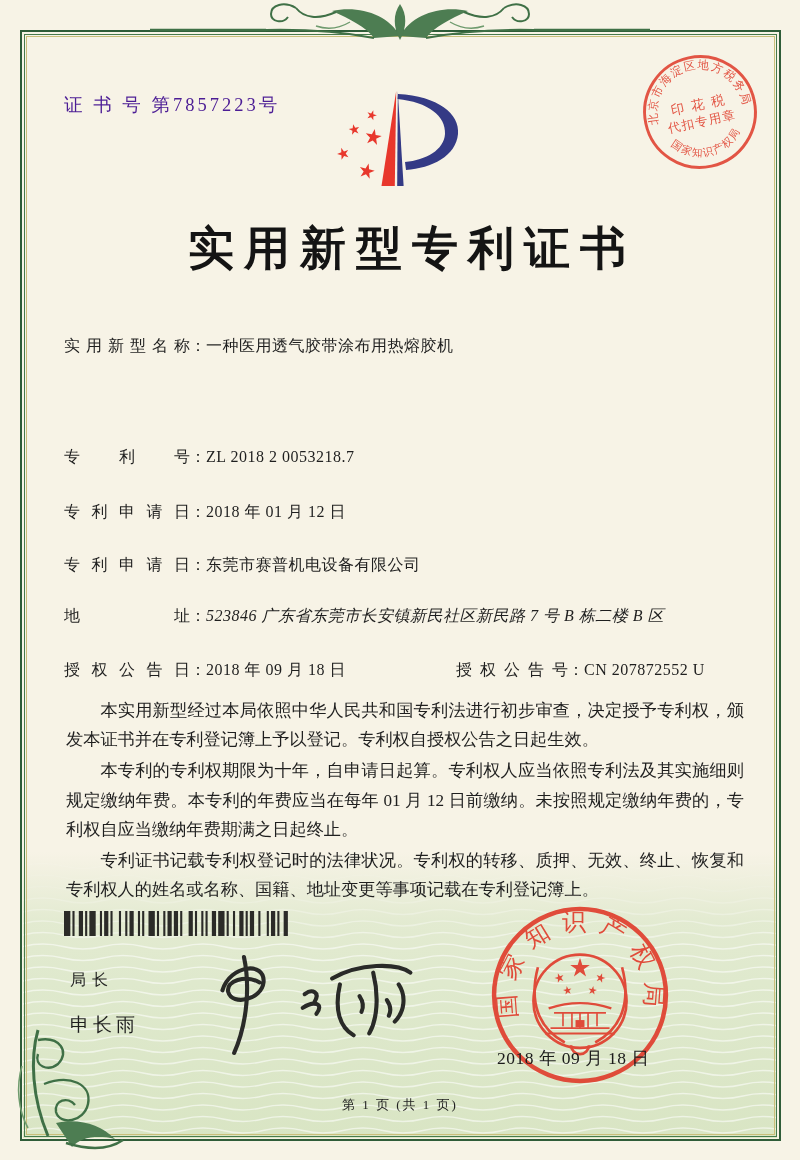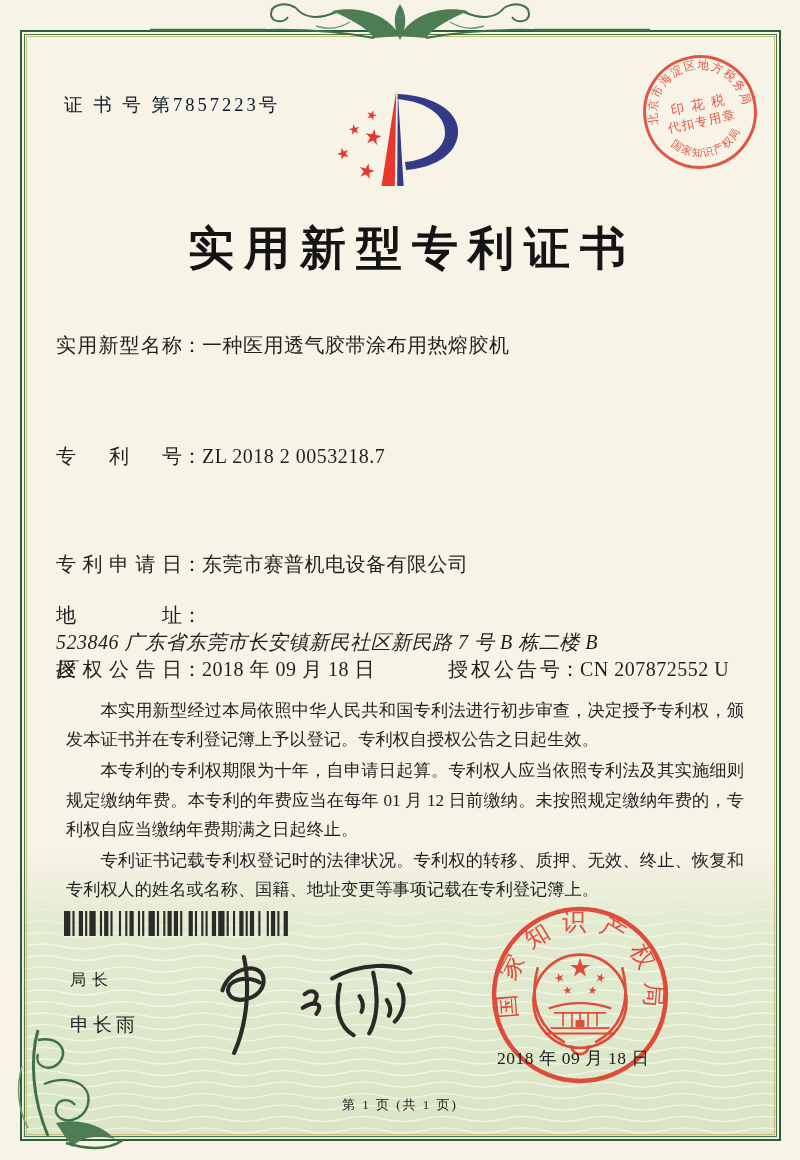--- a/index.html
+++ b/index.html
@@ -11,26 +11,26 @@
   
   .green-band{position:absolute;left:23px;right:23px;top:852px;bottom:22px;z-index:0;
     background:linear-gradient(180deg, rgba(223,233,205,0) 0px, rgba(223,233,205,.85) 70px, #dfe9cd 130px, #d9e5c4 100%);}
   .green-band svg{position:absolute;inset:0;width:100%;height:100%;}
   
   .frame-outer{position:absolute;left:20px;top:30px;right:19px;bottom:19px;border:2px solid #2e5c38;z-index:2;pointer-events:none;}
   .frame-mid{position:absolute;inset:2px;border:1px solid #477a4b;}
   .frame-inner{position:absolute;inset:1px;border:1px solid #c9bf7a;}
   .ornament-top{position:absolute;left:150px;top:0;width:500px;height:48px;z-index:3;}
   .ornament-bl{position:absolute;left:8px;top:1026px;width:118px;height:126px;z-index:3;}
-  .cert-no{position:absolute;left:64px;top:92px;font-size:18.5px;letter-spacing:3px;color:#0f172a;z-index:4;}
+  .cert-no{position:absolute;left:64px;top:92px;font-size:18.5px;letter-spacing:3px;color:#4c1d95;z-index:4;}
   .logo{position:absolute;left:318px;top:86px;width:170px;height:122px;z-index:4;}
   .tax-stamp{position:absolute;left:640px;top:52px;width:120px;height:120px;z-index:5;opacity:.88;transform:rotate(-12deg);}
   .title{position:absolute;left:0;top:206px;width:100%;margin:12px;text-align:center;
     font-size:46px;font-weight:700;letter-spacing:10px;color:#141414;z-index:4;}
-  .row{position:absolute;left:56px;width:690px;font-size:20px;z-index:4;line-height:27px;}
+  .row{position:absolute;left:64px;width:690px;font-size:16px;z-index:4;line-height:27px;}
   .flabel{display:inline-block;width:126px;text-align:justify;text-align-last:justify;vertical-align:top;}
   .flabel2{display:inline-block;width:112px;text-align:justify;text-align-last:justify;vertical-align:top;}
   .fvalue{display:inline-block;vertical-align:top;letter-spacing:.5px;}
   .addr-val{width:548px;font-style:italic;}
   .col2{position:absolute;left:392px;top:0;}
   .body-text{position:absolute;left:64px;top:694px;width:682px;z-index:4;
     font-size:17.2px;line-height:29.2px;text-align:justify;}
   .body-text p{margin:2px;text-indent:2em;}
   .barcode{position:absolute;left:64px;top:911px;width:226px;height:25px;z-index:4;}
   .officer-title{position:absolute;left:70px;top:970px;font-size:16px;letter-spacing:6px;z-index:4;}
@@ -138,20 +138,23 @@
     <text x="65" y="80" text-anchor="middle" font-size="13.5" letter-spacing="1.5" fill="#e0402f">代扣专用章</text>
   </svg>
 
   <h1 class="title">实用新型专利证书</h1>
 
   <div class="row" style="top:332px">
     <span class="flabel">实用新型名称</span><span>：</span><span class="fvalue">一种医用透气胶带涂布用热熔胶机</span>
   </div>
   <div class="row" style="top:443px">
     <span class="flabel">专利号</span><span>：</span><span class="fvalue">ZL 2018 2 0053218.7</span>
+  </div>
+  <div class="row" style="top:498px">
+    <span class="flabel">专利申请日</span><span>：</span><span class="fvalue">2018 年 01 月 12 日</span>
   </div>
   <div class="row" style="top:551px">
     <span class="flabel">专利申请日</span><span>：</span><span class="fvalue">东莞市赛普机电设备有限公司</span>
   </div>
   <div class="row" style="top:602px">
     <span class="flabel">地址</span><span>：</span><span class="fvalue addr-val">523846 广东省东莞市长安镇新民社区新民路 7 号 B 栋二楼 B 区</span>
   </div>
   <div class="row" style="top:656px">
     <span class="flabel">授权公告日</span><span>：</span><span class="fvalue">2018 年 09 月 18 日</span>
     <span class="col2">

